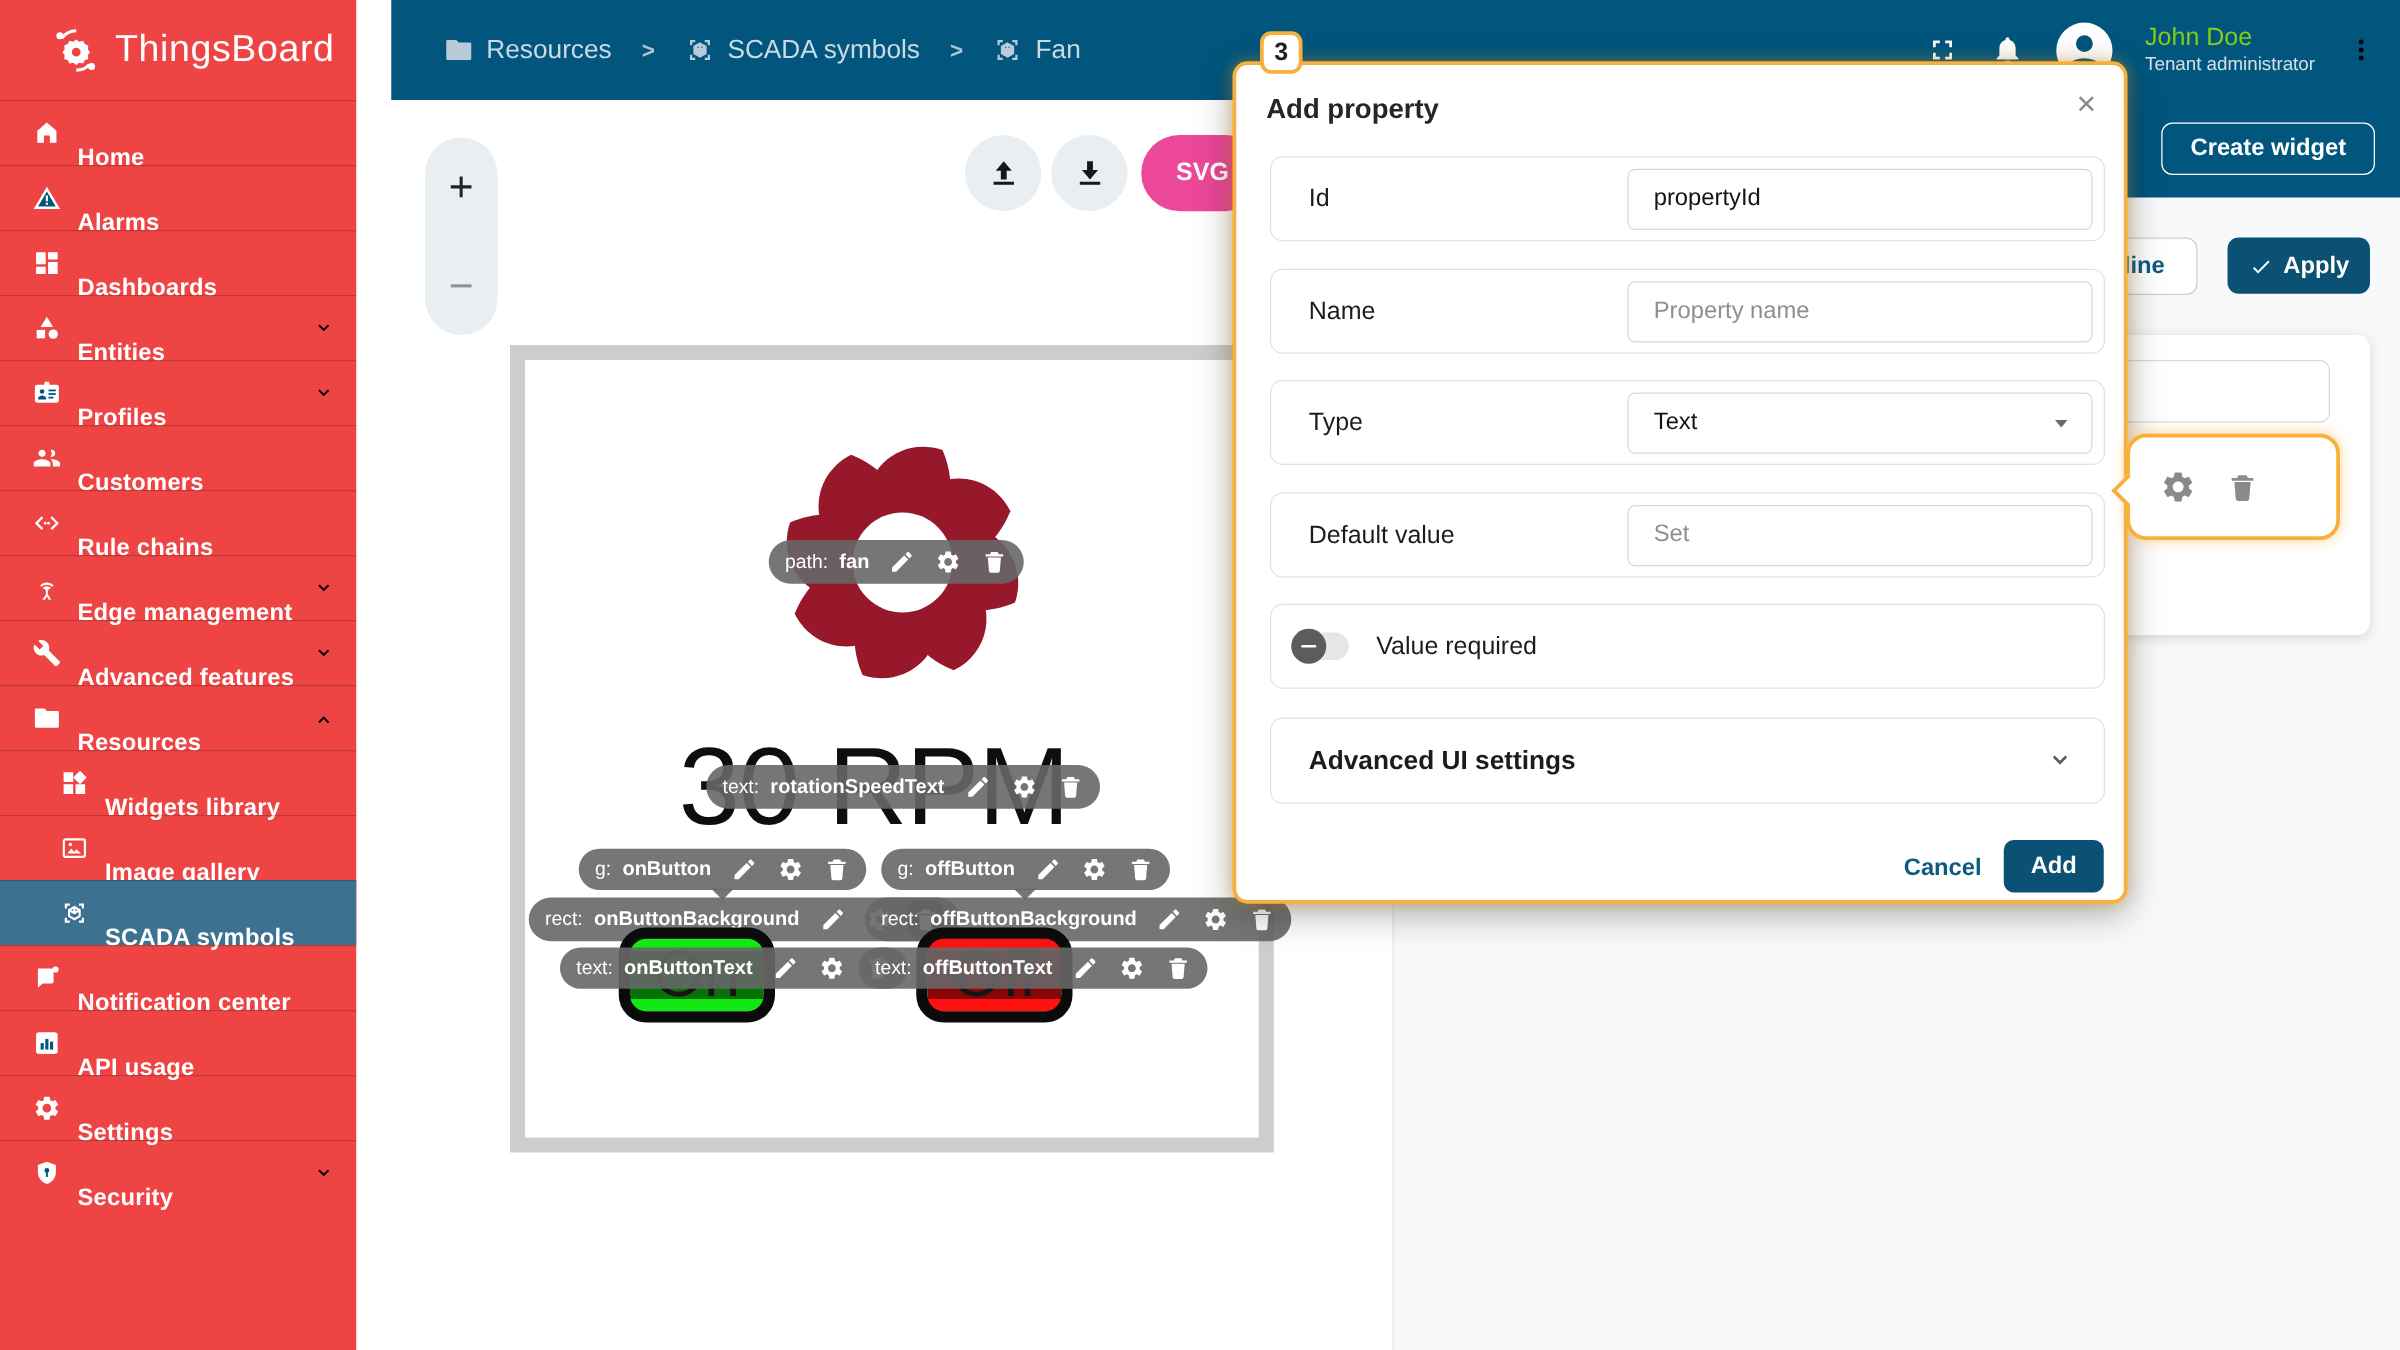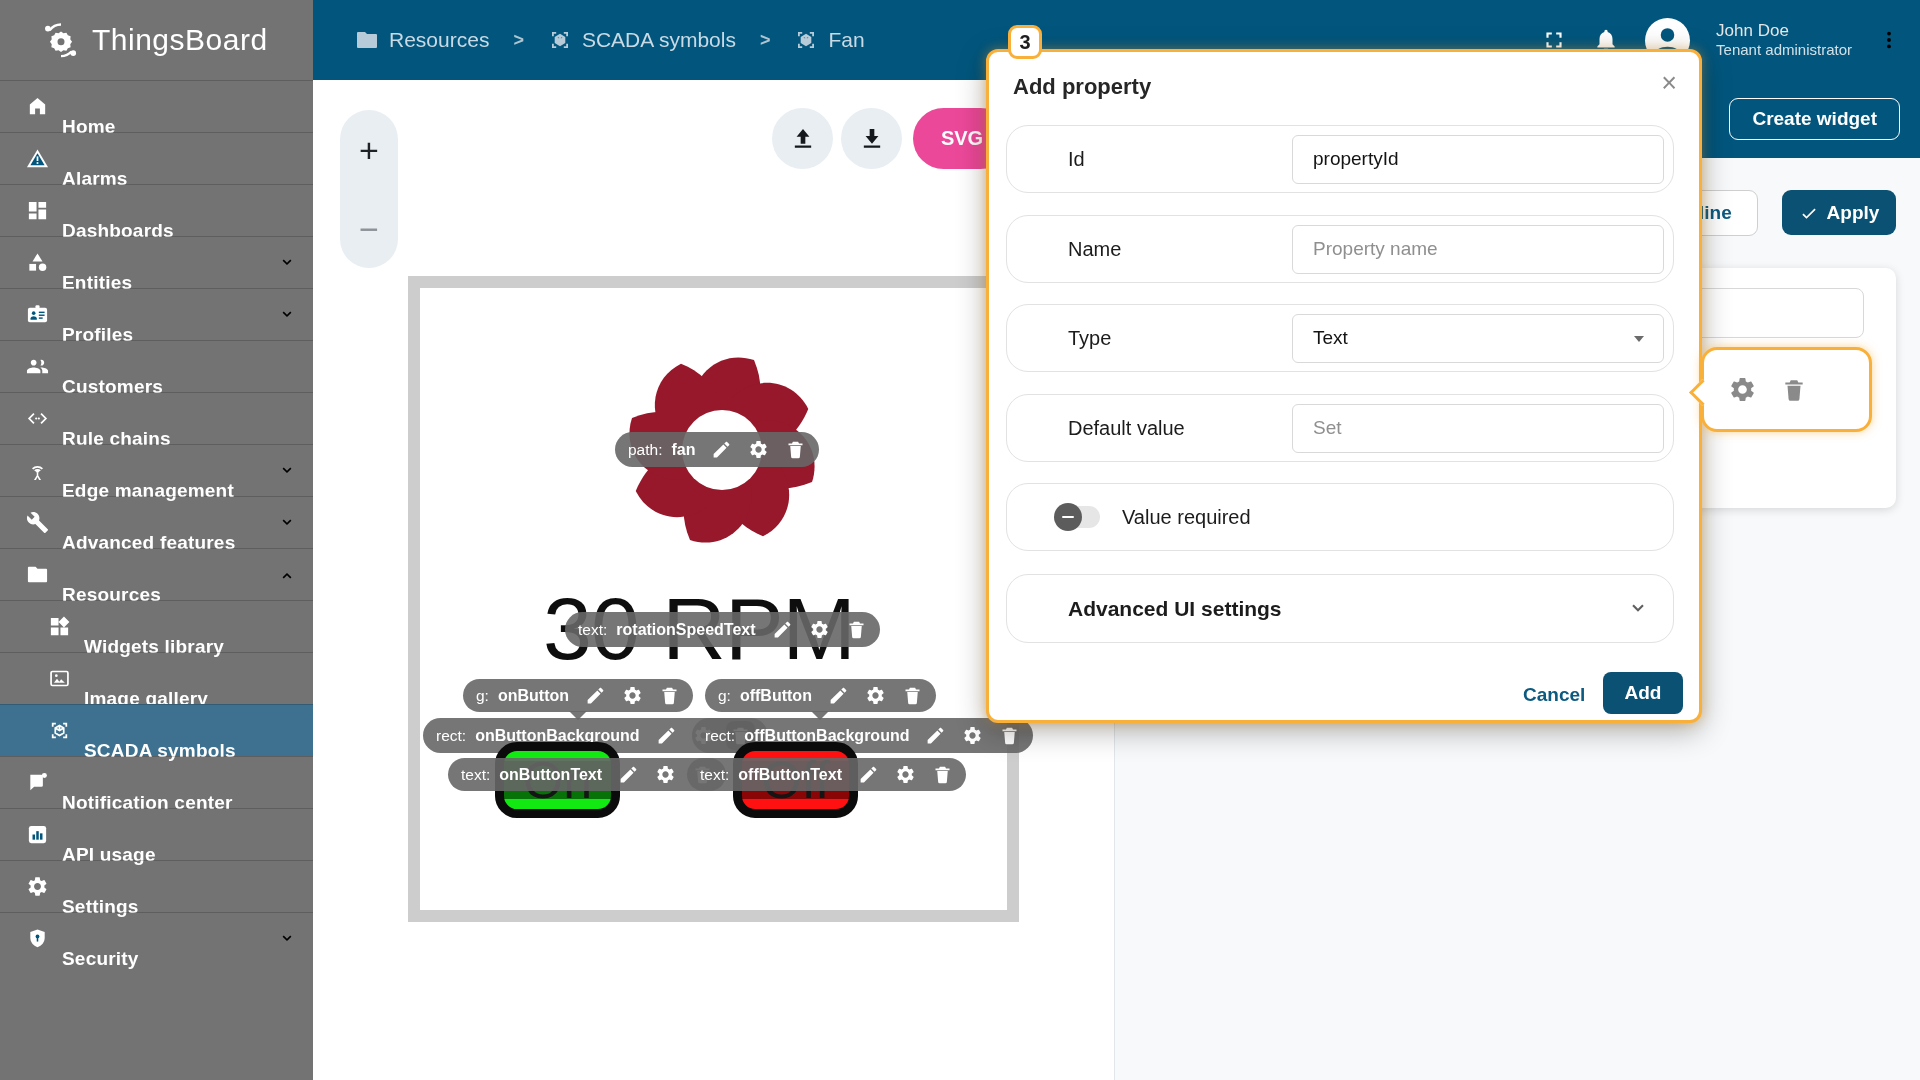--- a/index.html
+++ b/index.html
@@ -1,20 +1,20 @@
 <!DOCTYPE html>
 <html><head>
 <meta charset="utf-8">
 <style>
   html,body{margin:0;padding:0;background:#ffffff;font-family:"Liberation Sans",sans-serif;}
   #stage{position:relative;width:1920px;height:1080px;overflow:hidden;background:#fff;}
   .abs{position:absolute;}
 
   
-  #sidebar{left:0;top:0;width:313px;height:1080px;background:#737373;z-index:5;}
+  #sidebar{left:0;top:0;width:285px;height:1080px;background:#ef4444;z-index:5;}
   #logo{display:flex;align-items:center;height:80px;padding-left:40px;color:#fff;}
   #logo .logo-text{font-size:30px;font-weight:400;letter-spacing:.5px;margin-left:10px;}
   .nav{position:relative;height:51px;display:flex;align-items:center;border-top:1px solid rgba(0,0,0,.18);cursor:pointer;color:#fff;}
   .nav .i{width:23px;height:23px;flex:0 0 auto;margin-left:26px;}
   .nav.sub .i{margin-left:48px;}
   .nav .lbl{margin-left:13px;font-size:19px;font-weight:600;letter-spacing:.2px;margin-top:40px;}
   .nav .chev{position:absolute;right:16px;width:20px;height:20px;}
   .nav.sel{background:#3E718F;}
   .i path,.i rect,.i circle{fill:#fff;}
   .i .bg{fill:#02567D;}
@@ -26,21 +26,21 @@
   .crumb .i{width:24px;height:24px;}
   .crumb .i path{fill:#B7CCD8;}
   .crumb .i .st{stroke:#B7CCD8;}
   .sep{color:#AFC6D2;font-size:18px;font-weight:700;margin:0 14px;}
   #header-right{position:absolute;right:20px;top:0;height:80px;display:flex;align-items:center;gap:26px;}
   .hicon{width:26px;height:26px;cursor:pointer;}
   .hicon path{fill:#fff;}
   #avatar{width:45px;height:45px;border-radius:50%;background:#fff;position:relative;overflow:hidden;cursor:pointer;}
   #avatar svg{position:absolute;left:0;top:0;}
   #user-block{line-height:1.25;}
-  #user-name{font-size:17px;font-weight:500;color:#e5e5e5;}
+  #user-name{font-size:20px;font-weight:500;color:#84cc16;}
   #user-role{font-size:15px;color:rgba(255,255,255,.82);}
 
   
   #right-panel{left:1114px;top:80px;width:806px;height:1000px;background:#F7F9FA;z-index:1;}
   #right-header{left:1114px;top:80px;width:806px;height:78px;background:#02567D;z-index:2;}
   #create-widget{position:absolute;right:20px;top:18px;height:42px;padding:16px 22px;border:1.7px solid #fff;border-radius:9px;color:#fff;font-size:19px;font-weight:700;display:flex;align-items:center;background:transparent;cursor:pointer;}
   #decline-btn{left:1638px;top:190px;width:118px;height:44px;background:#fff;border:1px solid #CFCFCF;border-radius:9px;color:#0C5A80;font-size:19px;font-weight:700;display:flex;align-items:center;justify-content:center;z-index:2;cursor:pointer;}
   #apply-btn{left:1782px;top:190px;width:114px;height:45px;background:#0A5173;border:none;border-radius:9px;color:#fff;font-size:19px;font-weight:700;display:flex;align-items:center;justify-content:center;gap:8px;z-index:2;cursor:pointer;}
   #apply-btn svg{width:20px;height:20px;}
   #apply-btn path{fill:#fff;}
@@ -78,21 +78,21 @@
   .tag .ticon path{fill:#fff;}
   .tag .ticon.badge{background:rgba(40,40,40,.8);border-radius:8px;padding:4px;margin-left:12px;}
   .tag .down-arrow{position:absolute;left:50%;bottom:-8px;margin-left:-9px;width:0;height:0;border-left:9px solid transparent;border-right:9px solid transparent;border-top:9px solid rgba(103,103,103,.9);}
   .z2{z-index:2;} .z4{z-index:4;} .z5{z-index:5;}
 
   
   #modal{left:986px;top:49px;width:716px;height:674px;background:#fff;border:3px solid #F9B03B;border-radius:12px;box-sizing:border-box;z-index:40;box-shadow:0 8px 30px rgba(0,0,0,.30), 0 0 12px rgba(249,176,59,.45);}
   #step-badge{left:1008px;top:25px;width:34px;height:34px;background:#fff;border:3px solid #F9B03B;border-radius:9px;box-sizing:border-box;z-index:45;display:flex;align-items:center;justify-content:center;font-size:20px;font-weight:600;color:#1E1E1E;}
   #modal-title{position:absolute;left:24px;top:22px;font-size:22px;font-weight:700;color:#262626;}
   #modal-close{position:absolute;right:22px;top:18px;font-size:27px;color:#8A8A8A;cursor:pointer;line-height:1;}
-  .mrow{position:absolute;left:17px;width:668px;height:68px;border:1px solid #E2E2E2;border-radius:22px;box-sizing:border-box;display:flex;align-items:center;padding-left:31px;}
+  .mrow{position:absolute;left:27px;width:668px;height:68px;border:1px solid #E2E2E2;border-radius:10px;box-sizing:border-box;display:flex;align-items:center;}
   .mrow .mlabel{margin-left:30px;font-size:20px;color:#1C1C1C;flex:1;}
   .mrow .minput{width:372px;height:49px;margin-right:9px;border:1px solid #D9D9D9;border-radius:6px;box-sizing:border-box;font-size:19px;color:#141414;padding:0 20px;font-family:"Liberation Sans",sans-serif;outline:none;}
   .mrow .minput::placeholder{color:#8F8F8F;opacity:1;}
   .mrow .mselect{width:372px;height:49px;margin-right:9px;border:1px solid #D9D9D9;border-radius:6px;box-sizing:border-box;display:flex;align-items:center;font-size:19px;color:#141414;padding:0 20px;cursor:pointer;position:relative;}
   .mselect .caret{position:absolute;right:12px;width:24px;height:24px;}
   .mselect .caret path{fill:#6B6B6B;}
   #row-id{top:73px;} #row-name{top:163px;} #row-type{top:252px;} #row-default{top:342px;}
   #row-required{top:431px;} #row-advanced{top:522px;height:69px;}
   
   #toggle{margin-left:18px;width:44px;height:22px;background:#E6E6E6;border-radius:12px;position:relative;cursor:pointer;flex:0 0 auto;}

